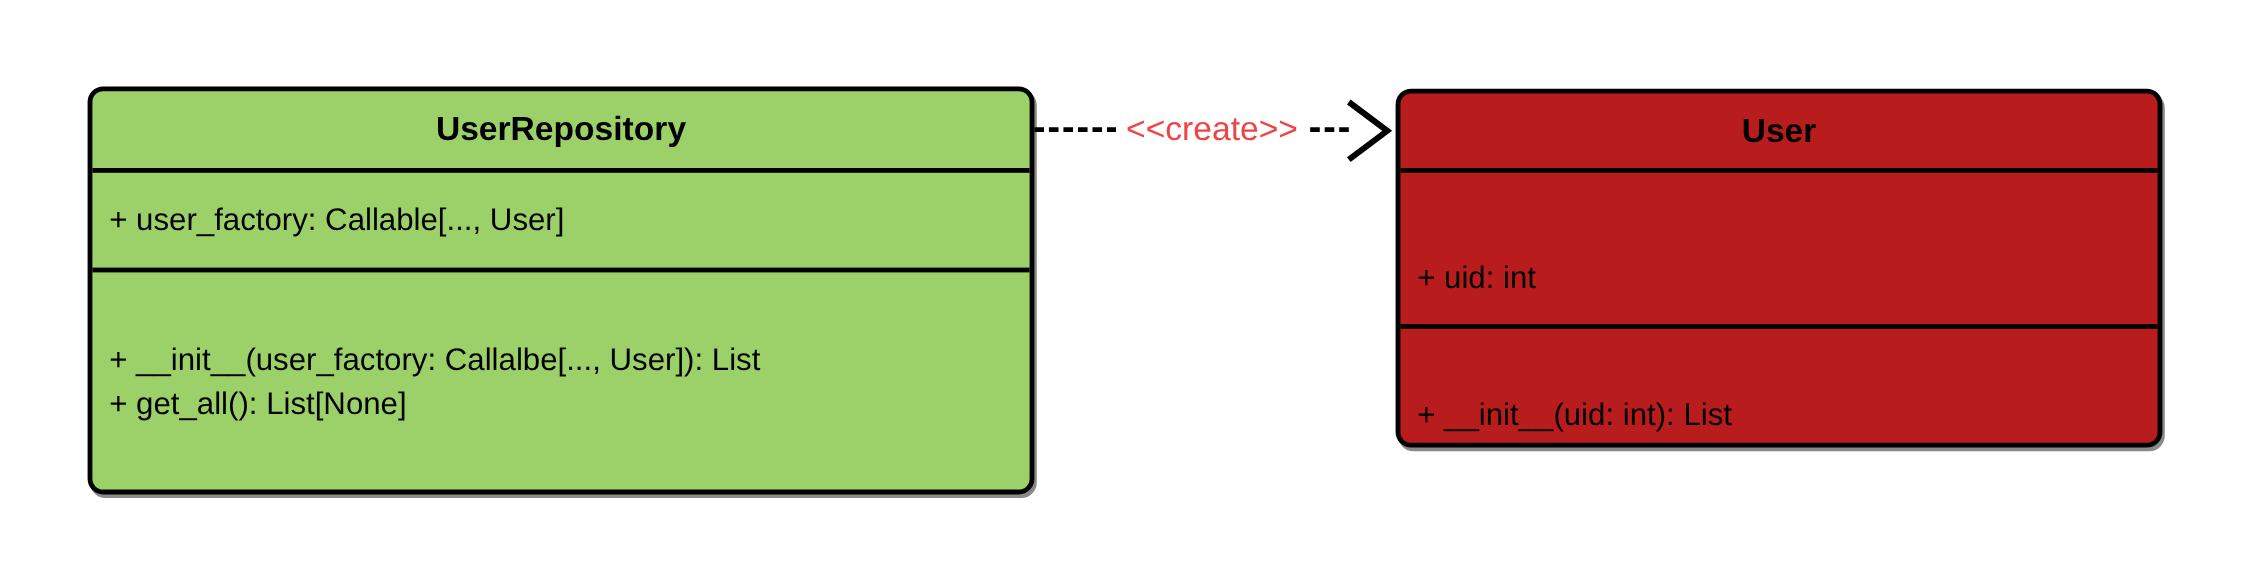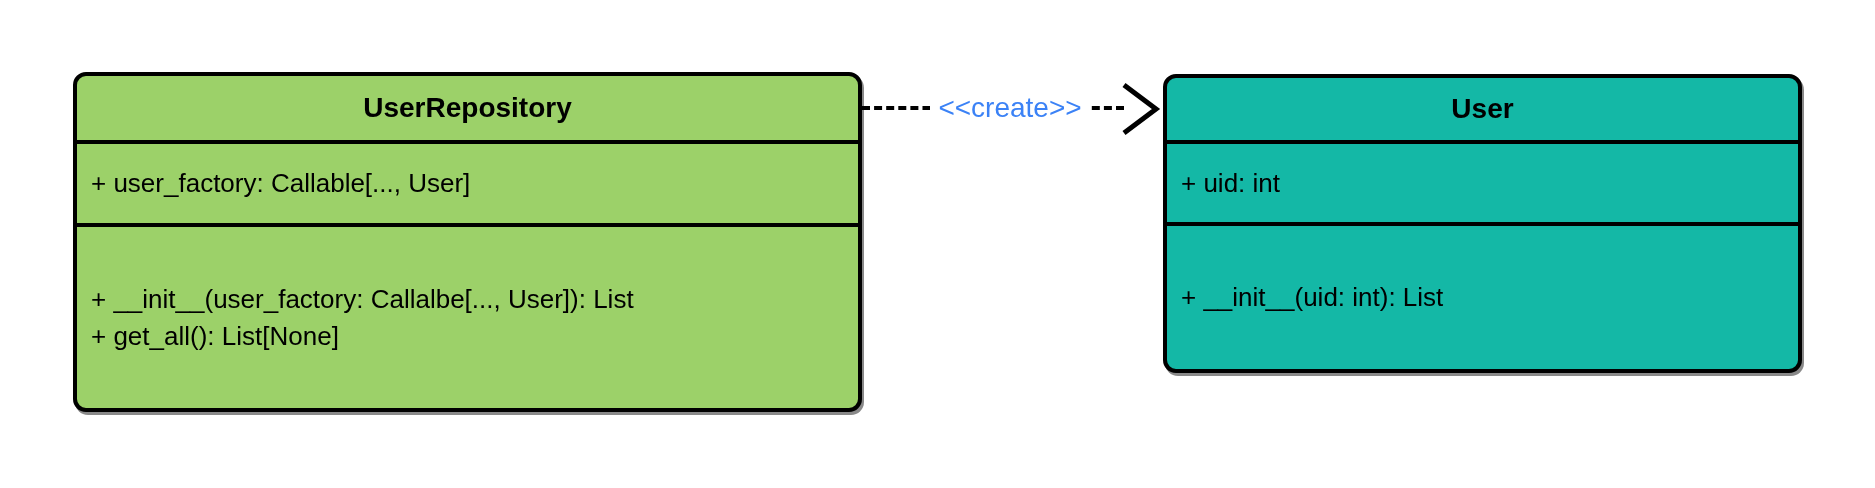--- a/index.html
+++ b/index.html
@@ -69,21 +69,21 @@
     border-top: 4px dashed #000000;
   }
   .relation-label {
     position: absolute;
     left: 930px;
     top: 91px;
     width: 160px;
     text-align: center;
     font-size: 28px;
     line-height: 34px;
-    color: #3b82f6;
+    color: #ef4444;
     background: #ffffff;
     white-space: nowrap;
   }
   .relation-arrowhead {
     position: absolute;
     left: 1118px;
     top: 80px;
   }
 </style>
 </head>
@@ -105,21 +105,21 @@
   </div>
 
   <div class="relation-line"></div>
 
   <span class="relation-label">&lt;&lt;create&gt;&gt;</span>
 
   <svg class="relation-arrowhead" width="44" height="58" viewBox="0 0 44 58" aria-hidden="true">
     <polyline points="6,5 38,29 6,53" fill="none" stroke="#000000" stroke-width="5"></polyline>
   </svg>
 
-  <div class="uml-class class-user" style="background-color: #14b8a6;">
+  <div class="uml-class class-user" style="background-color: #b91c1c; gap: 48px;">
     <div class="compartment title-compartment">
       <span>User</span>
     </div>
     <div class="compartment attrs-compartment">
       <div class="member">+ uid: int</div>
     </div>
     <div class="compartment methods-compartment">
       <div class="member">+ __init__(uid: int): List</div>
     </div>
   </div>

